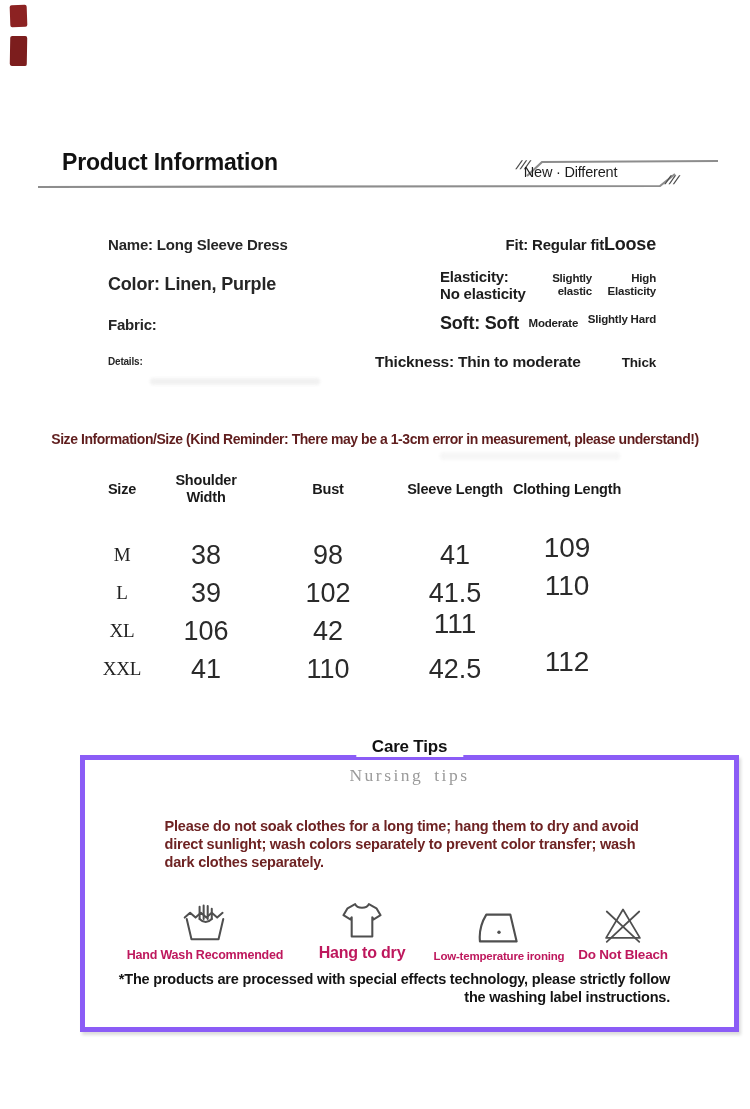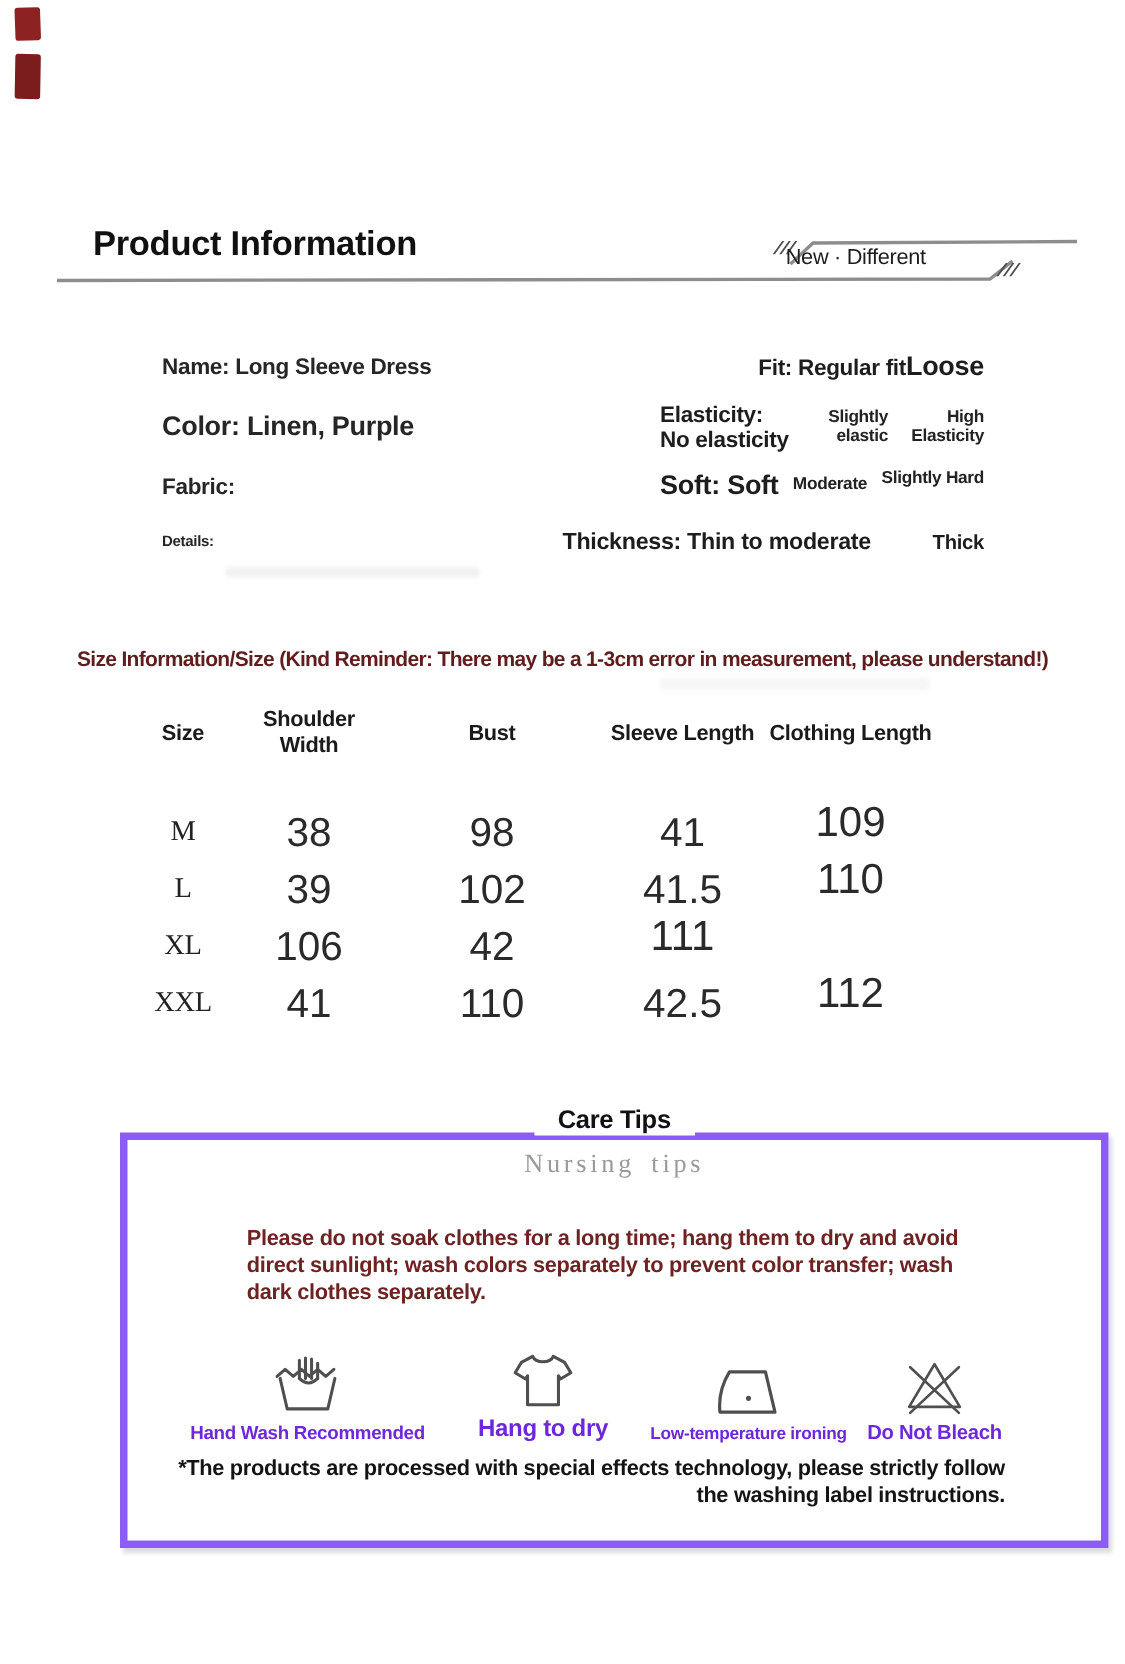--- a/index.html
+++ b/index.html
@@ -68,21 +68,21 @@
                 background:#fff; padding:0 16px; font-size:17px; font-weight:700; color:#111; white-space:nowrap; }
   .nursing { position:absolute; left:0; top:5px; width:100%; text-align:center;
              font-family:"Liberation Serif", serif; font-size:17.5px; color:#9a9a9a;
              letter-spacing:2.5px; word-spacing:4px; }
   .warning { position:absolute; left:50%; top:57px; transform:translateX(-50%); width:490px;
              font-size:14.5px; font-weight:700; line-height:1.25; color:#6e2323; }
   .icon-group { position:absolute; top:138px; width:150px; height:64px;
                 display:flex; flex-direction:column; justify-content:flex-end; align-items:center; }
   .ig1 { left:45px; }  .ig2 { left:202px; }  .ig3 { left:339px; }  .ig4 { left:463px; }
   .icon-group svg { display:block; margin-bottom:3px; }
-  .ic-label { white-space:nowrap; color:#6d28d9; }
+  .ic-label { white-space:nowrap; color:#be185d; }
   .ig1 .ic-label { font-size:12.5px; font-weight:600; }
   .ig2 .ic-label { font-size:16px;   font-weight:700; }
   .ig3 .ic-label { font-size:11.5px; font-weight:600; }
   .ig4 .ic-label { font-size:13.5px; font-weight:700; }
   .footnote { position:absolute; left:18px; top:210px; width:567px; text-align:right;
               font-size:14.5px; font-weight:700; line-height:1.25; color:#141414; }
 
   
   .smudge { background:#e6e6e6; border-radius:3px; filter:blur(1.5px); }
   .sm1 { left:150px; top:378px; width:170px; height:7px; opacity:.55; }

